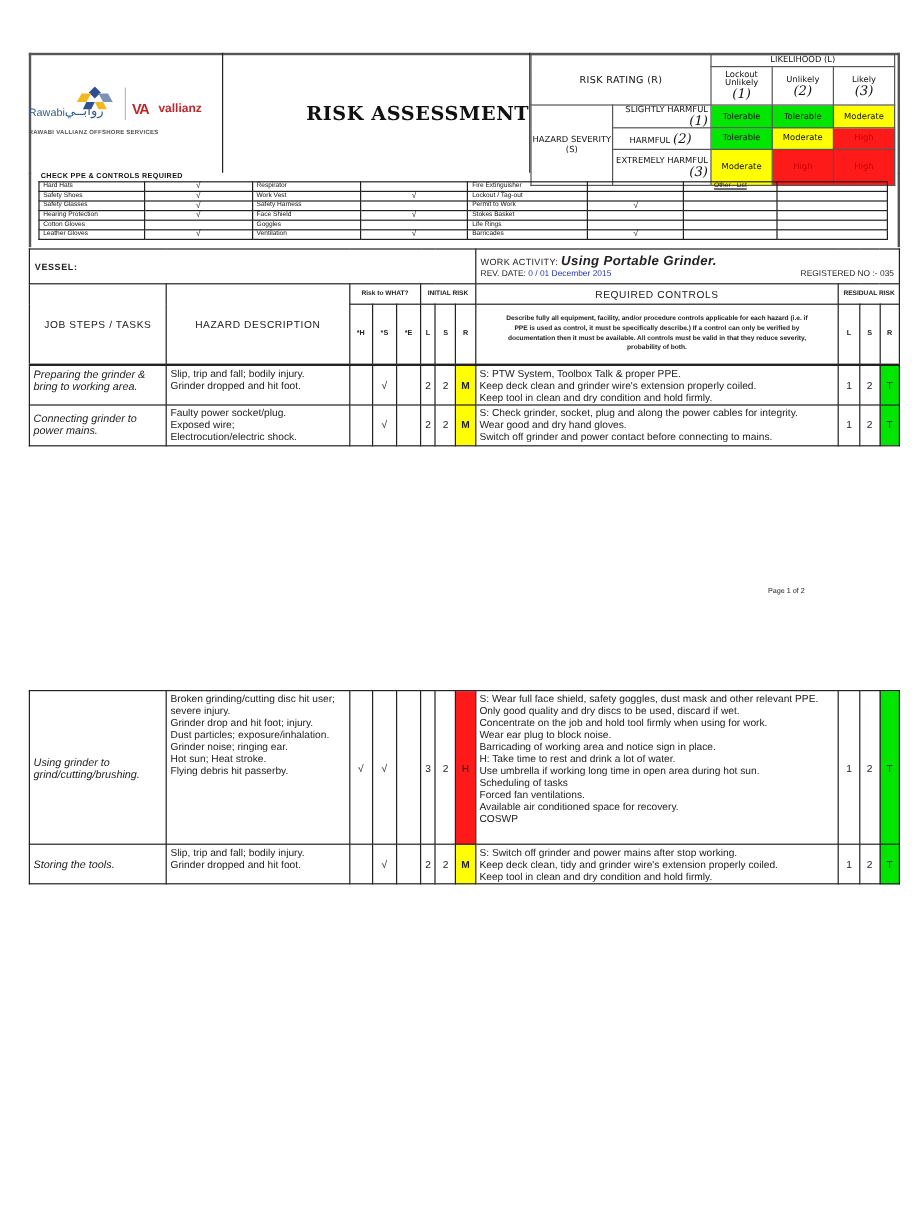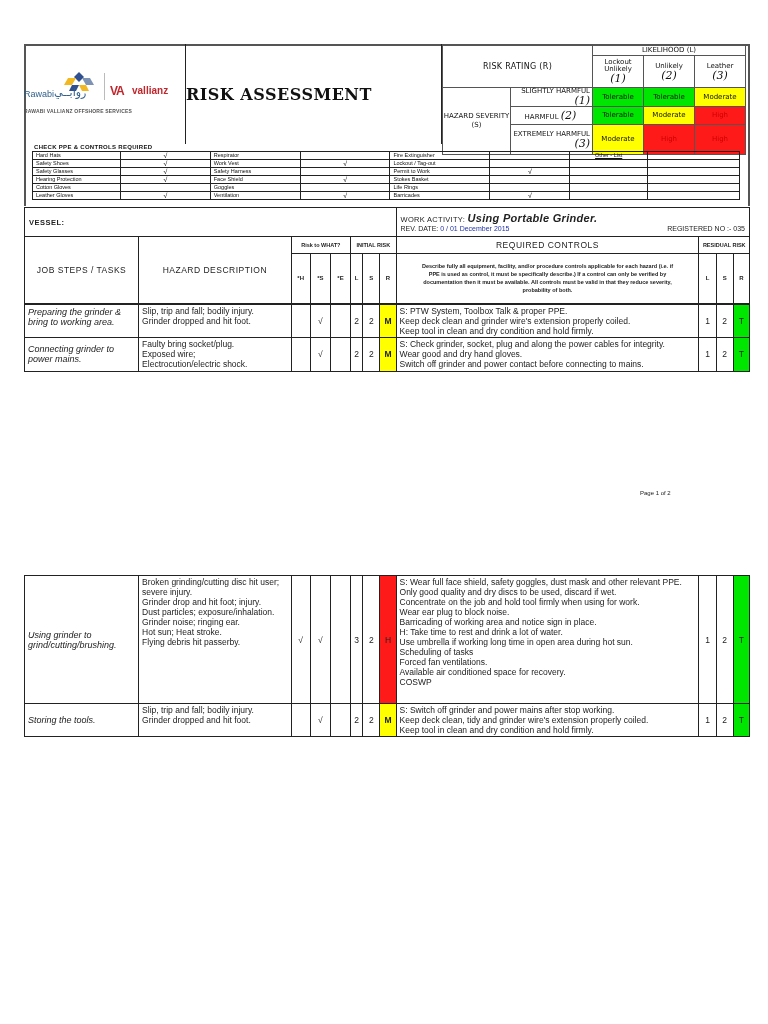--- a/index.html
+++ b/index.html
@@ -5,21 +5,21 @@
   * { box-sizing: border-box; margin: 0; padding: 0; }
   html, body { width: 768px; height: 1024px; background: #ffffff; overflow: hidden; }
   body { position: relative; font-family: "Liberation Sans", sans-serif; color: #111; }
   .abs { position: absolute; }
   table { border-collapse: collapse; }
   td { border: 1px solid #222; vertical-align: middle; }
 
   
   #hdr-outer { left: 24px; top: 44px; width: 726px; height: 101px; border: 2px solid #555; border-bottom: none; }
   #logo-cell { left: 24px; top: 44px; width: 162px; height: 100px; border-right: 1px solid #222; }
-  #title-cell { left: 186px; top: 44px; width: 256px; height: 100px; border-right: 1px solid #222; display:flex; align-items:center; justify-content:flex-start; }
+  #title-cell { left: 186px; top: 44px; width: 256px; height: 100px; border-right: 1px solid #222; display:flex; align-items:center; justify-content:flex-end; }
   #title-cell span { font-family: "DejaVu Serif", serif; font-weight: bold; font-size: 16px; letter-spacing: 0.5px; }
 
   .logo-rawabi { left: 24px; top: 89px; font-size: 9px; color: #2f5f8a; }
   .logo-arabic { left: 54px; top: 86px; font-size: 11px; color: #2f5f8a; font-family: "DejaVu Sans", sans-serif; }
   .logo-sub { left: 24px; top: 108px; font-size: 5px; font-weight: bold; color: #555; letter-spacing: 0.2px; }
   .logo-divider { left: 104px; top: 73px; width: 1px; height: 27px; background: #bbb; }
   .logo-va { left: 110px; top: 84px; font-size: 12px; font-weight: bold; color: #c0272d; letter-spacing: -1px; }
   .logo-vallianz { left: 132px; top: 85px; font-size: 10px; font-weight: bold; color: #c0272d; }
 
   
@@ -87,21 +87,21 @@
 
 <table class="abs" id="matrix">
   <tbody>
       <tr style="height:10px">
     <td colspan="2" rowspan="2" style="width:150px;font-size:8px;letter-spacing:0.3px">RISK RATING (R)</td>
     <td colspan="3" style="font-size:7px">LIKELIHOOD (L)</td>
   </tr>
   <tr style="height:32px">
     <td style="width:51px"><span>Lockout Unlikely</span><span class="mx-num">(1)</span></td>
     <td style="width:51px"><span>Unlikely</span><span class="mx-num">(2)</span></td>
-    <td style="width:51px"><span>Leather</span><span class="mx-num">(3)</span></td>
+    <td style="width:51px"><span>Likely</span><span class="mx-num">(3)</span></td>
   </tr>
   <tr style="height:18px">
     <td rowspan="3" style="width:68px;line-height:9px">HAZARD SEVERITY (S)</td>
     <td style="text-align:right;padding-right:2px"><span>SLIGHTLY HARMFUL</span> <span class="mx-sev-num">(1)</span></td>
     <td class="green">Tolerable</td>
     <td class="green">Tolerable</td>
     <td class="yellow">Moderate</td>
   </tr>
   <tr style="height:18px">
     <td style="text-align:center;padding-right:2px"><span>HARMFUL</span> <span class="mx-sev-num">(2)</span></td>
@@ -260,21 +260,21 @@
           <div>Keep tool in clean and dry condition and hold firmly.</div>
     </td>
     <td class="c">1</td>
     <td class="c">2</td>
     <td class="r-t">T</td>
   </tr>
 
   <tr style="height:34px">
     <td class="task">Connecting grinder to power mains.</td>
     <td class="hazard">
-      <div>Faulty bring socket/plug.</div>
+      <div>Faulty power socket/plug.</div>
           <div>Exposed wire;</div>
           <div>Electrocution/electric shock.</div>
     </td>
     <td class="chk"></td>
     <td class="chk">√</td>
     <td class="chk"></td>
     <td class="c">2</td>
     <td class="c">2</td>
     <td class="r-m">M</td>
     <td class="control">

